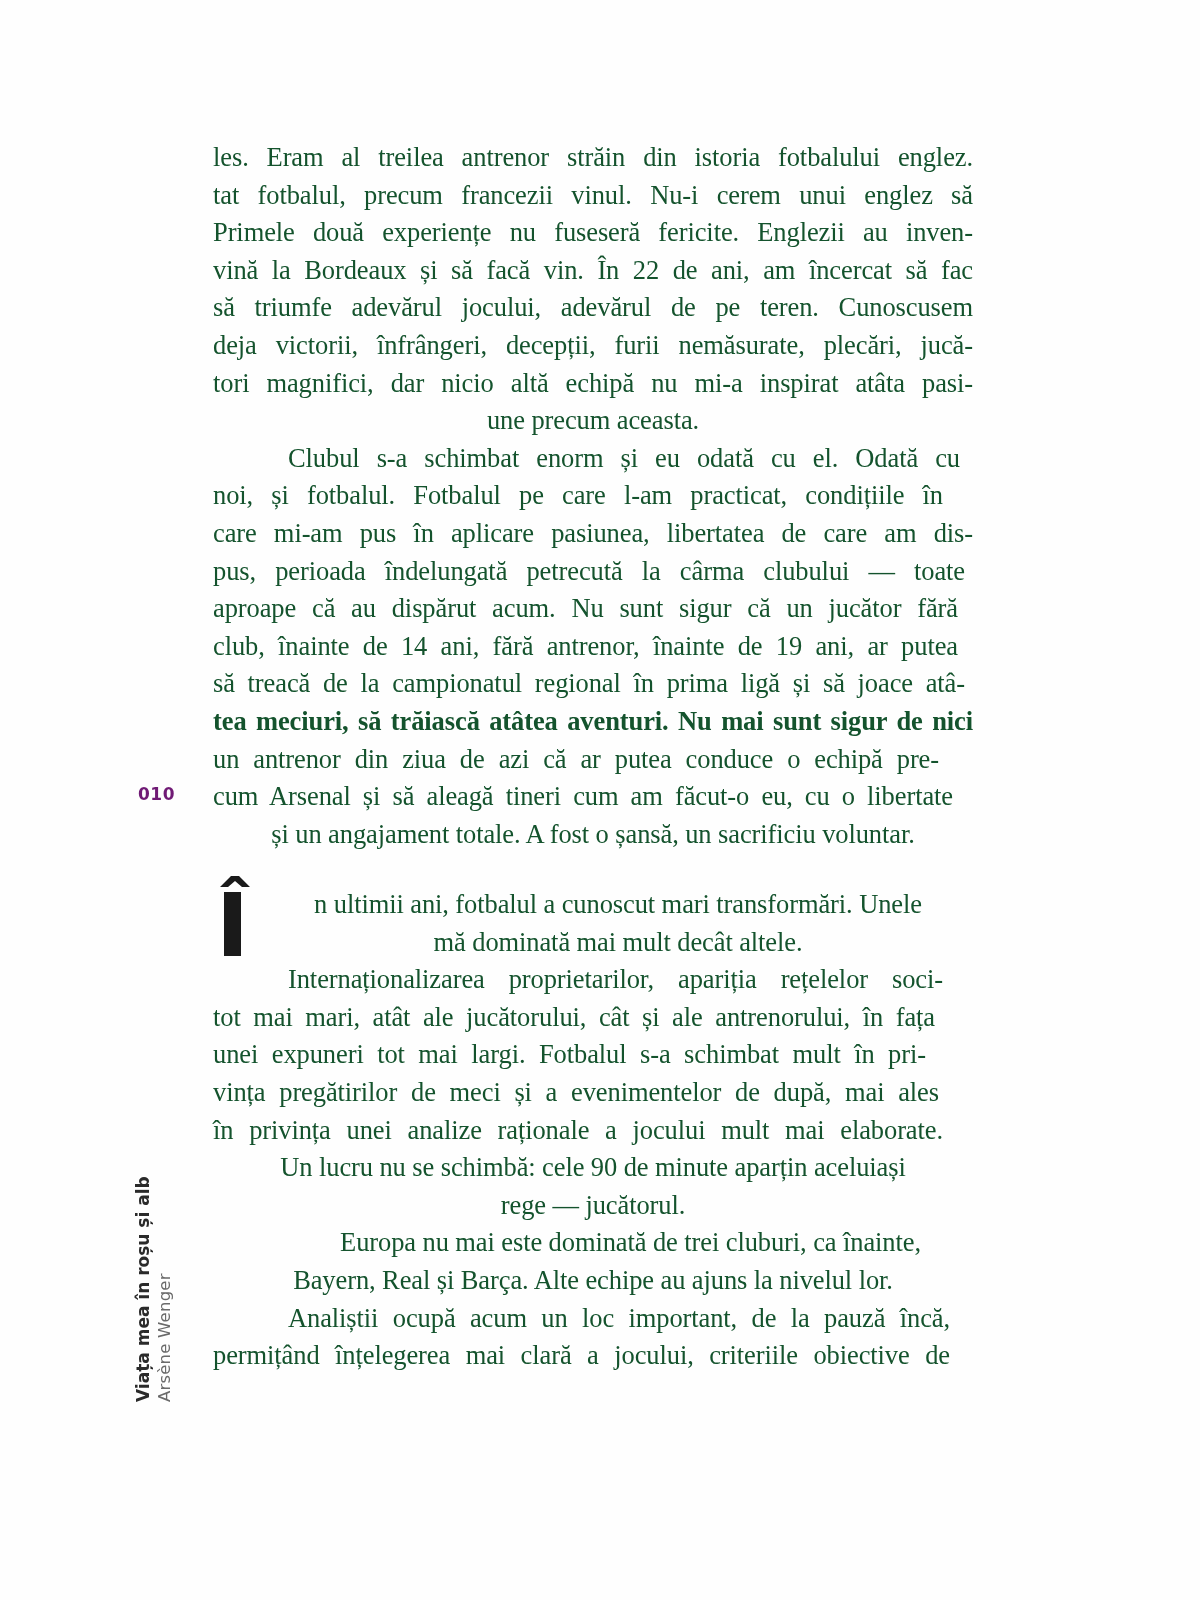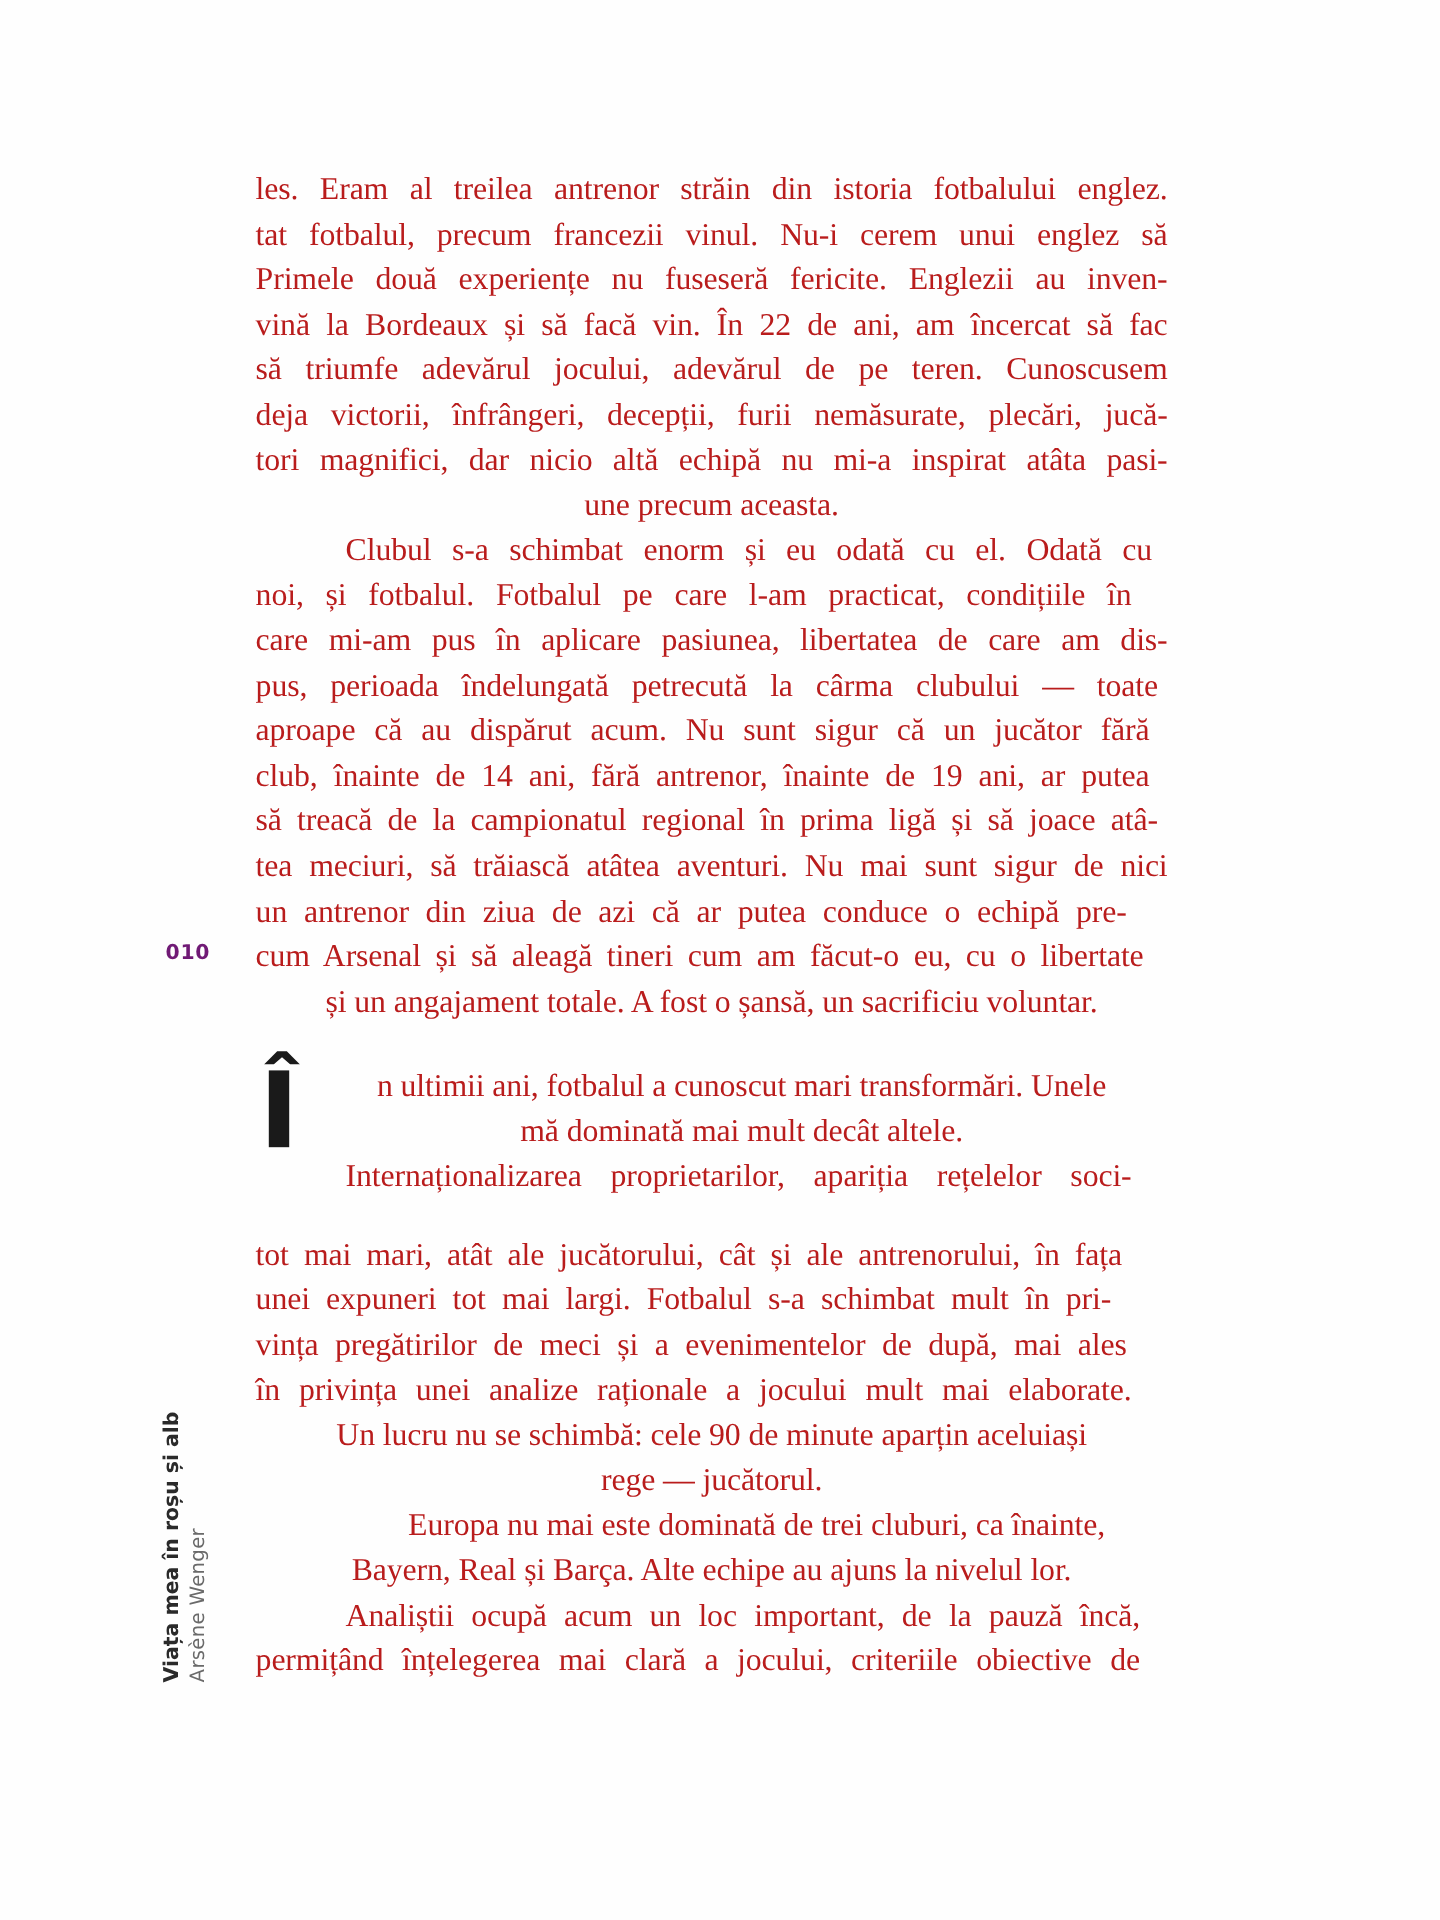--- a/index.html
+++ b/index.html
@@ -20,21 +20,21 @@
     width: 1200px; height: 1600px;
     background: #fefefe;
   }
   .text-block {
     position: absolute;
     left: 213px;
     width: 760px;
     font-family: "Liberation Serif", "DejaVu Serif", serif;
     font-size: 26.5px;
     line-height: 37.6px;
-    color: #b91c1c;
+    color: #14532d;
     letter-spacing: -0.1px;
   }
   .line {
     display: block;
     white-space: nowrap;
     text-align: center;
   }
   .line.justify {
     text-align: justify;
     text-align-last: justify;
@@ -125,41 +125,41 @@
     <span class="line justify">deja victorii, înfrângeri, decepții, furii nemăsurate, plecări, jucă-</span>
     <span class="line justify">tori magnifici, dar nicio altă echipă nu mi-a inspirat atâta pasi-</span>
     <span class="line">une precum aceasta.</span>
     <span class="line indent" style="width:672px;text-align:justify;text-align-last:justify;">Clubul s-a schimbat enorm și eu odată cu el. Odată cu</span>
     <span class="line justify" style="width:730px;">noi, și fotbalul. Fotbalul pe care l-am practicat, condițiile în</span>
     <span class="line justify">care mi-am pus în aplicare pasiunea, libertatea de care am dis-</span>
     <span class="line justify" style="width:752px;">pus, perioada îndelungată petrecută la cârma clubului — toate</span>
     <span class="line justify" style="width:745px;">aproape că au dispărut acum. Nu sunt sigur că un jucător fără</span>
     <span class="line justify" style="width:745px;">club, înainte de 14 ani, fără antrenor, înainte de 19 ani, ar putea</span>
     <span class="line justify" style="width:752px;">să treacă de la campionatul regional în prima ligă și să joace atâ-</span>
-    <span class="line justify" style="width:760px;">tea meciuri, să trăiască atâtea aventuri. Nu mai sunt sigur de nici</span>
+    <span class="line justify" style="width:760px;font-weight:bold;">tea meciuri, să trăiască atâtea aventuri. Nu mai sunt sigur de nici</span>
     <span class="line justify" style="width:726px;">un antrenor din ziua de azi că ar putea conduce o echipă pre-</span>
     <span class="line justify" style="width:740px;">cum Arsenal și să aleagă tineri cum am făcut-o eu, cu o libertate</span>
     <span class="line">și un angajament totale. A fost o șansă, un sacrificiu voluntar.</span>
   </div>
 
   <div class="dropcap-wrap">
     <span class="dropcap-letter-hidden">Î</span>
     <svg class="dropcap-circ" viewBox="0 0 34 12" width="34" height="12">
       <polygon points="2,12 13,1 21,1 32,12 24,12 17,6 10,12" fill="#1a1a1a"></polygon>
     </svg>
     <div class="dropcap-stem"></div>
   </div>
 
   <div class="text-block" id="block2">
     <div class="first-lines">
       <span class="line">n ultimii ani, fotbalul a cunoscut mari transformări. Unele</span>
       <span class="line">mă dominată mai mult decât altele.</span>
     </div>
     <span class="line indent" style="width:655px;text-align:justify;text-align-last:justify;">Internaționalizarea proprietarilor, apariția rețelelor soci-</span>
-    <span class="line justify" style="width:722px;margin-top:28px;">tot mai mari, atât ale jucătorului, cât și ale antrenorului, în fața</span>
+    <span class="line justify" style="width:722px;">tot mai mari, atât ale jucătorului, cât și ale antrenorului, în fața</span>
     <span class="line justify" style="width:713px;">unei expuneri tot mai largi. Fotbalul s-a schimbat mult în pri-</span>
     <span class="line justify" style="width:726px;">vința pregătirilor de meci și a evenimentelor de după, mai ales</span>
     <span class="line justify" style="width:730px;">în privința unei analize raționale a jocului mult mai elaborate.</span>
     <span class="line">Un lucru nu se schimbă: cele 90 de minute aparțin aceluiași</span>
     <span class="line">rege — jucătorul.</span>
     <span class="line indent">Europa nu mai este dominată de trei cluburi, ca înainte,</span>
     <span class="line">Bayern, Real și Barça. Alte echipe au ajuns la nivelul lor.</span>
     <span class="line indent" style="width:662px;text-align:justify;text-align-last:justify;">Analiștii ocupă acum un loc important, de la pauză încă,</span>
     <span class="line justify" style="width:737px;">permițând înțelegerea mai clară a jocului, criteriile obiective de</span>
   </div>

